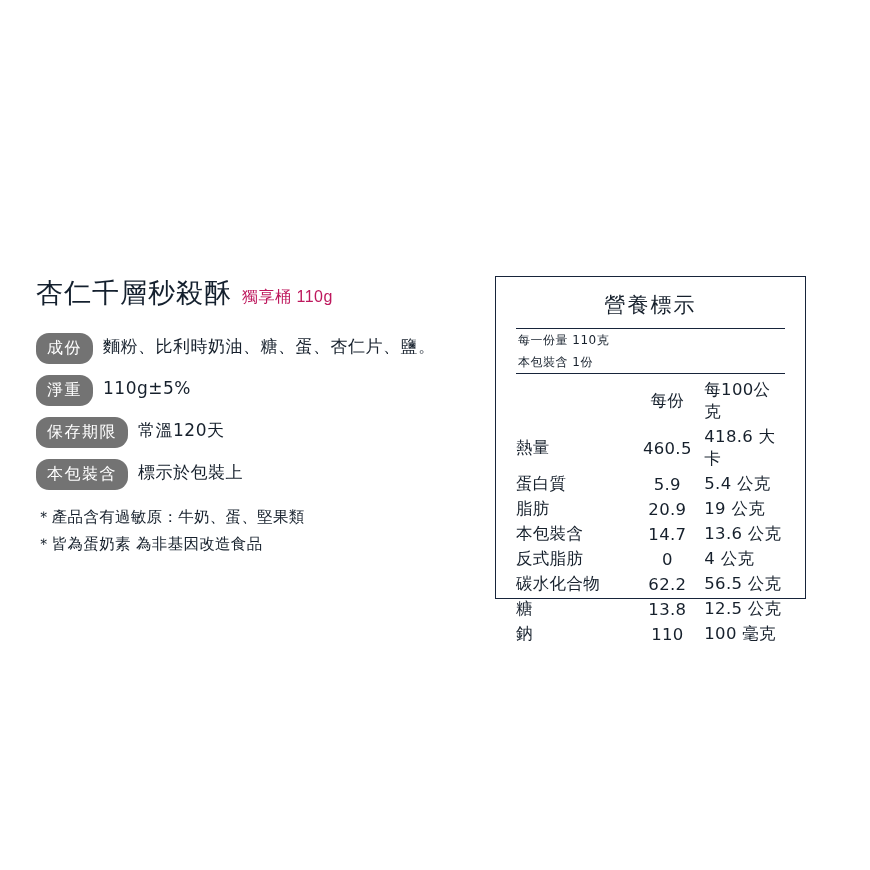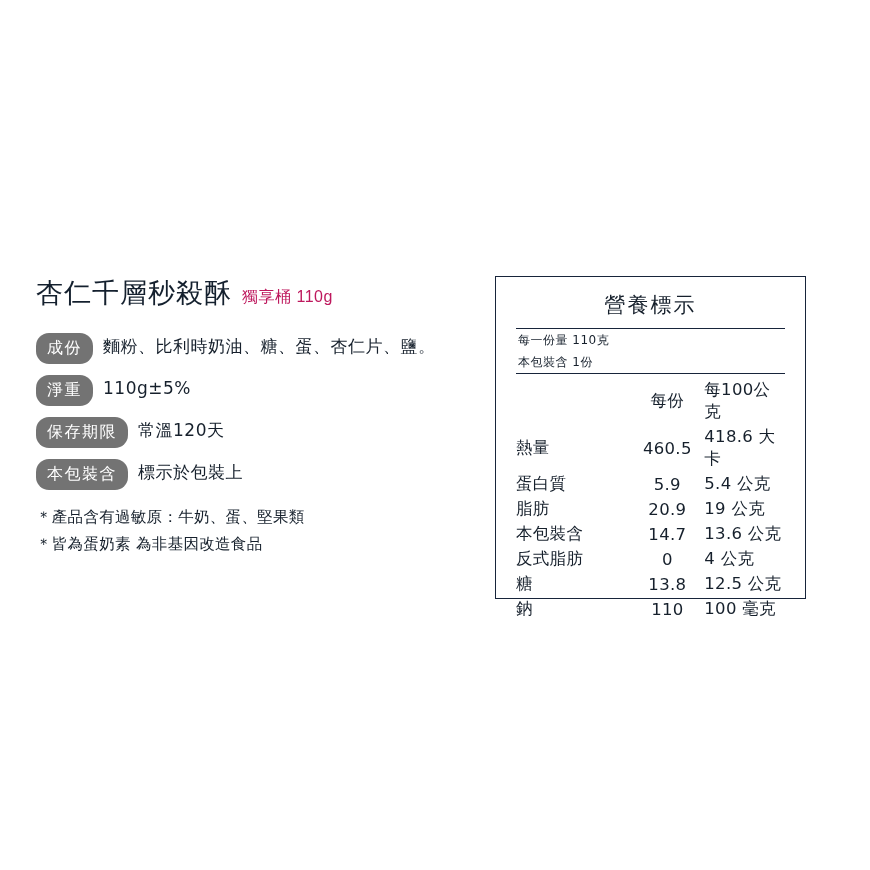--- a/index.html
+++ b/index.html
@@ -217,20 +217,25 @@
         <td class="c-label indent1">本包裝含</td>
         <td class="c-per">14.7</td>
         <td class="c-hundred">13.6 公克</td>
       </tr>
       <tr>
         <td class="c-label indent1">反式脂肪</td>
         <td class="c-per">0</td>
         <td class="c-hundred">4 公克</td>
       </tr>
       <tr>
+        <td class="c-label">碳水化合物</td>
+        <td class="c-per">62.2</td>
+        <td class="c-hundred">56.5 公克</td>
+      </tr>
+      <tr>
         <td class="c-label indent2">糖</td>
         <td class="c-per">13.8</td>
         <td class="c-hundred">12.5 公克</td>
       </tr>
       <tr>
         <td class="c-label">鈉</td>
         <td class="c-per">110</td>
         <td class="c-hundred">100 毫克</td>
       </tr>
     </tbody>

